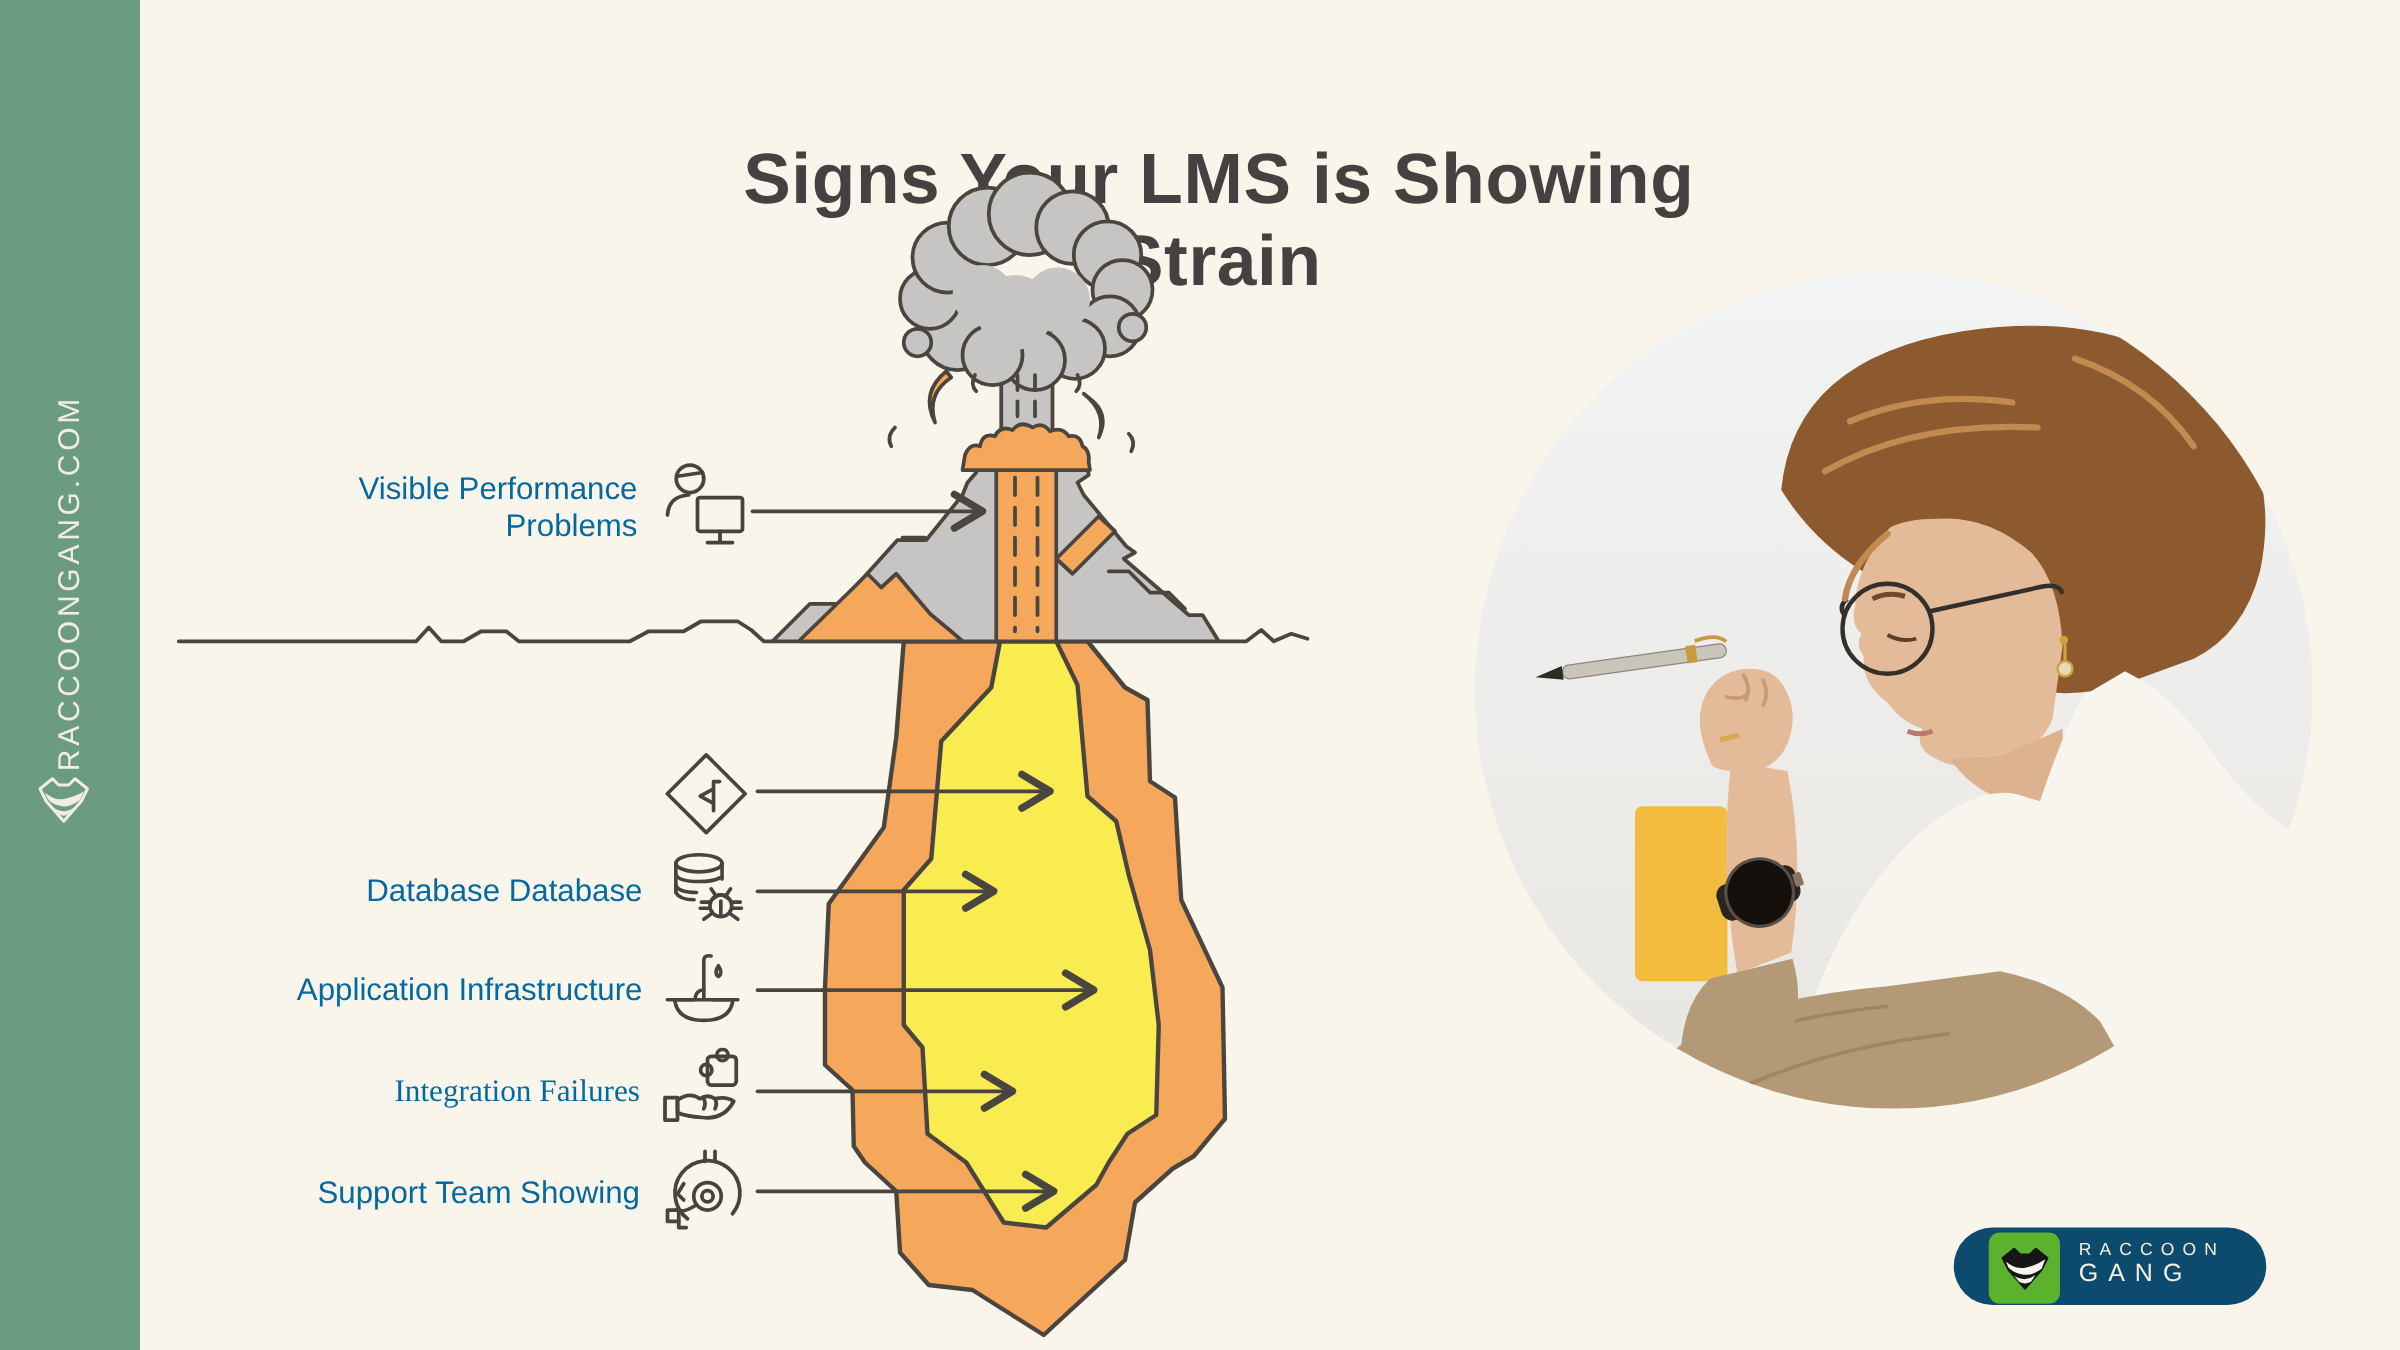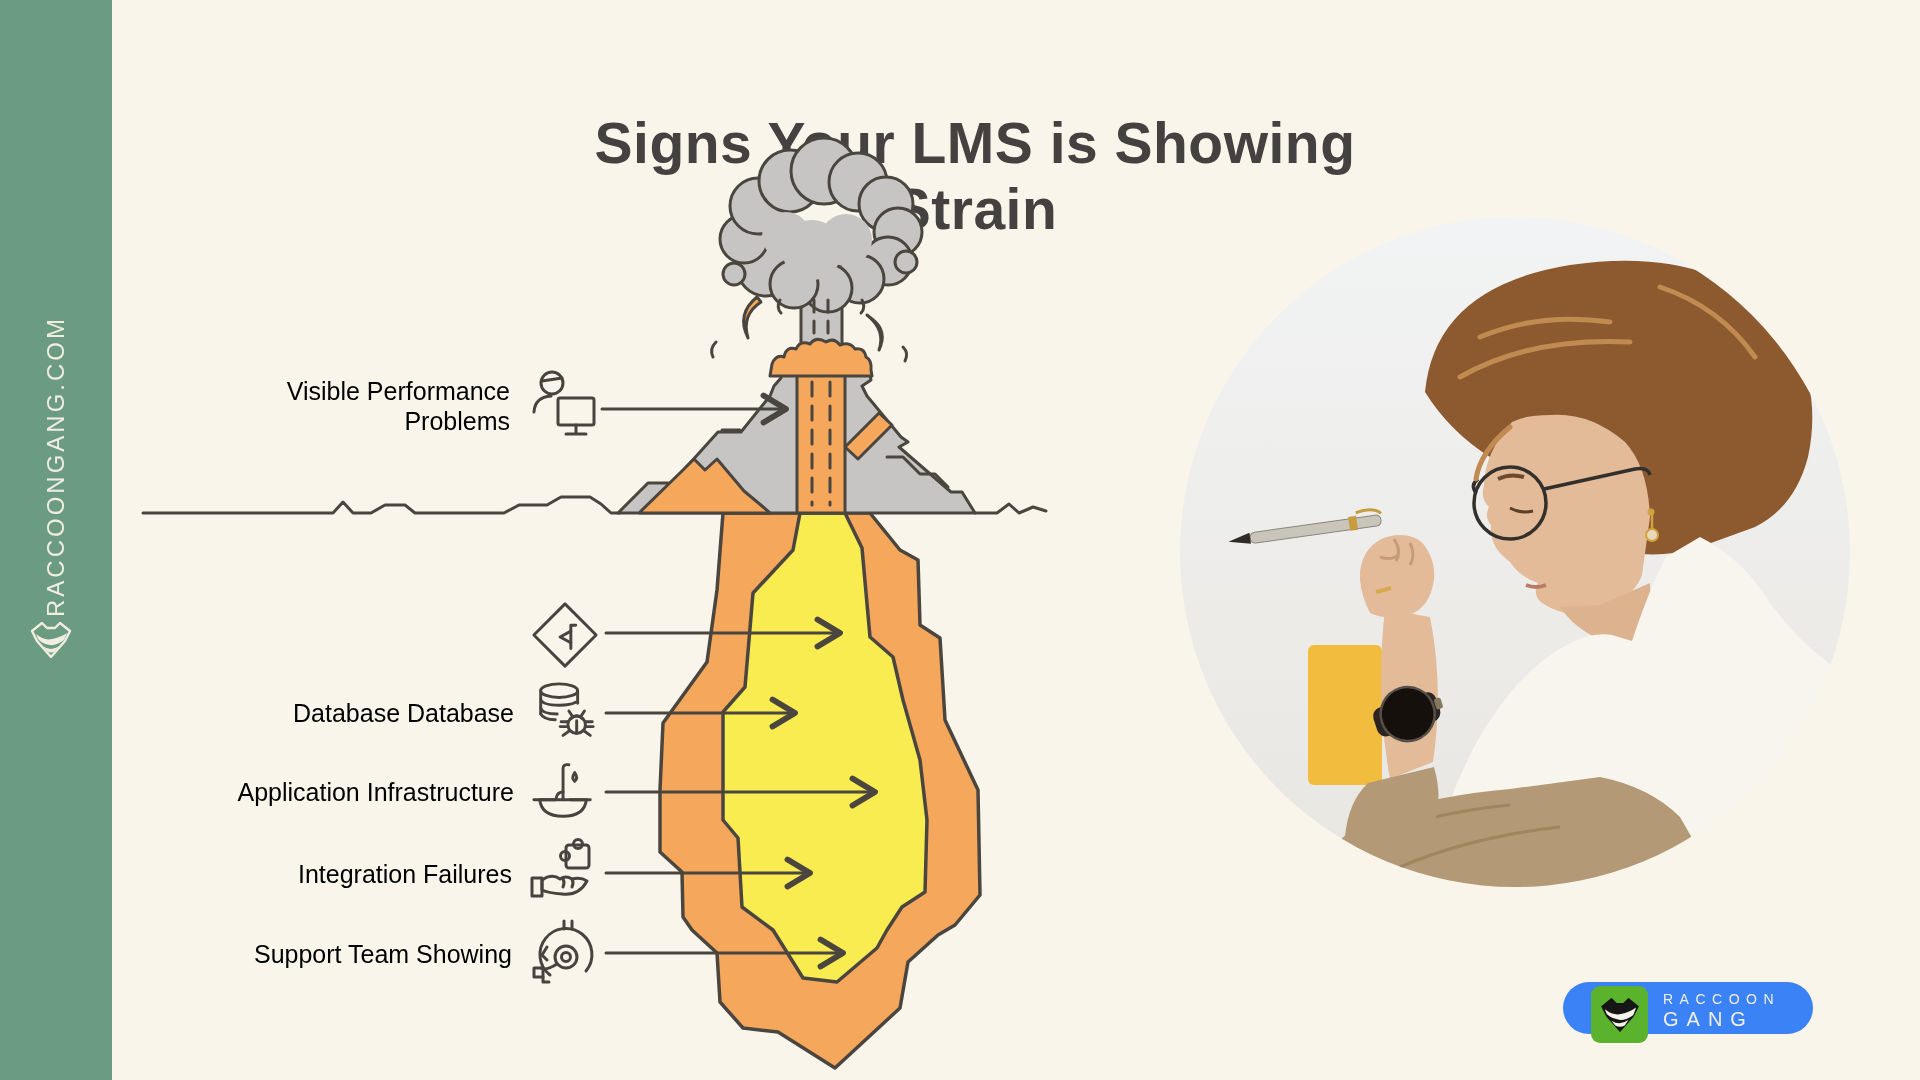--- a/index.html
+++ b/index.html
@@ -11,27 +11,27 @@
             transform:translateX(-50%) rotate(180deg);font-size:24px;letter-spacing:3px;
             color:#f1ede0;font-weight:500;white-space:nowrap;}
   .side-raccoon{position:absolute;left:29px;top:620px;}
   
   .title{position:absolute;left:515px;top:72px;width:920px;text-align:center;
          font-size:57px;font-weight:700;color:#454140;letter-spacing:.5px;}
   
   .diagram{position:absolute;left:0;top:0;width:1920px;height:1080px;pointer-events:none;}
   
   .label-row{position:absolute;right:1320px;display:flex;align-items:center;gap:16px;}
-  .label-text{font-size:25px;line-height:1.2;color:#000000;text-align:right;white-space:pre-line;}
+  .label-text{font-size:25px;line-height:1.2;color:#0369a1;text-align:right;white-space:pre-line;}
   .label-icon{flex:0 0 auto;}
   
   .photo{position:absolute;left:1180px;top:217px;width:670px;height:670px;border-radius:50%;
          overflow:hidden;}
   
-  .logo-pill{position:absolute;left:1563px;top:982px;width:250px;height:52px;background:#3b82f6;
+  .logo-pill{position:absolute;left:1563px;top:982px;width:250px;height:62px;background:#0c4a6e;
              border-radius:34px;display:flex;align-items:center;}
   .logo-square{position:absolute;left:28px;top:4px;width:57px;height:57px;background:#5bb32d;
                border-radius:9px;display:flex;align-items:center;justify-content:center;}
   .logo-text{position:absolute;left:100px;top:9px;color:#f2efe3;}
   .logo-line1{font-size:14px;letter-spacing:6.5px;font-weight:500;}
   .logo-line2{font-size:20px;letter-spacing:8px;font-weight:400;margin-top:1px;}
 </style>
 </head>
 <body>
 
@@ -172,21 +172,21 @@
     <div class="label-text">Application Infrastructure</div>
     <svg class="label-icon" width="70" height="70" viewBox="0 0 72 72" fill="none" stroke="#47433e" stroke-width="3" stroke-linecap="round" stroke-linejoin="round">
       <path d="M10 44 Q12 61 34 61 Q56 61 58 44 Z"></path>
       <path d="M4 44 H26 M42 44 H62"></path>
       <path d="M34 44 V12 Q34 7 40 8"></path>
       <path d="M34 36 Q28 36 27 42"></path>
       <path d="M46 16 Q42 22 46 25 Q50 22 46 16 Z"></path>
     </svg>
   </div>
 
-  <div class="label-row" style="top:838px;">
+  <div class="label-row" style="top:838px;font-family:Liberation Serif, serif;">
     <div class="label-text">Integration Failures</div>
     <svg class="label-icon" width="72" height="72" viewBox="0 0 72 72" fill="none" stroke="#47433e" stroke-width="3" stroke-linecap="round" stroke-linejoin="round">
       <rect x="38" y="7" width="23" height="23" rx="3"></rect>
       <circle cx="50" cy="6" r="4.5"></circle>
       <circle cx="37" cy="18" r="4.5"></circle>
       <rect x="4" y="40" width="10" height="18"></rect>
       <path d="M14 42 Q24 35 32 41 Q38 37 44 41 Q53 39 59 43 Q51 58 34 56 Q20 55 14 52 Z"></path>
       <path d="M44 41 Q46 45 44 49 M35 41 Q37 45 35 49"></path>
     </svg>
   </div>

